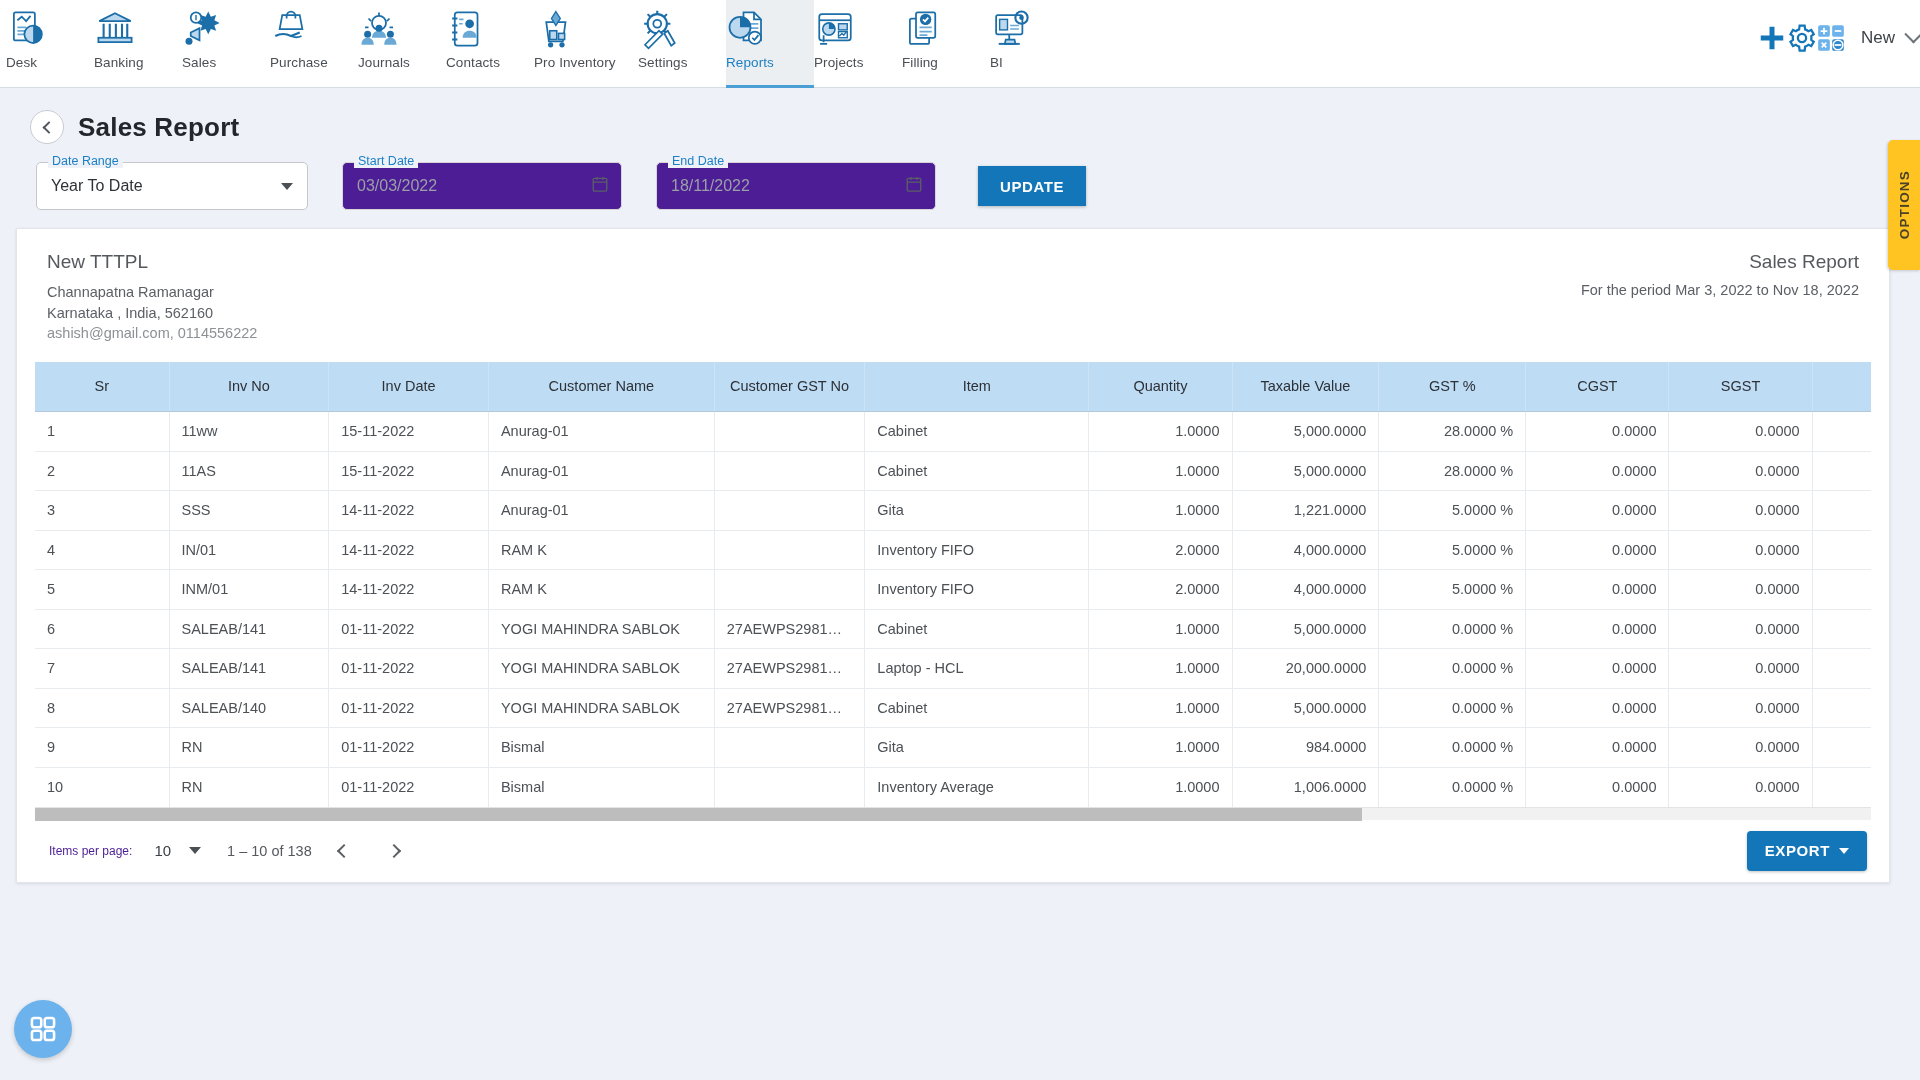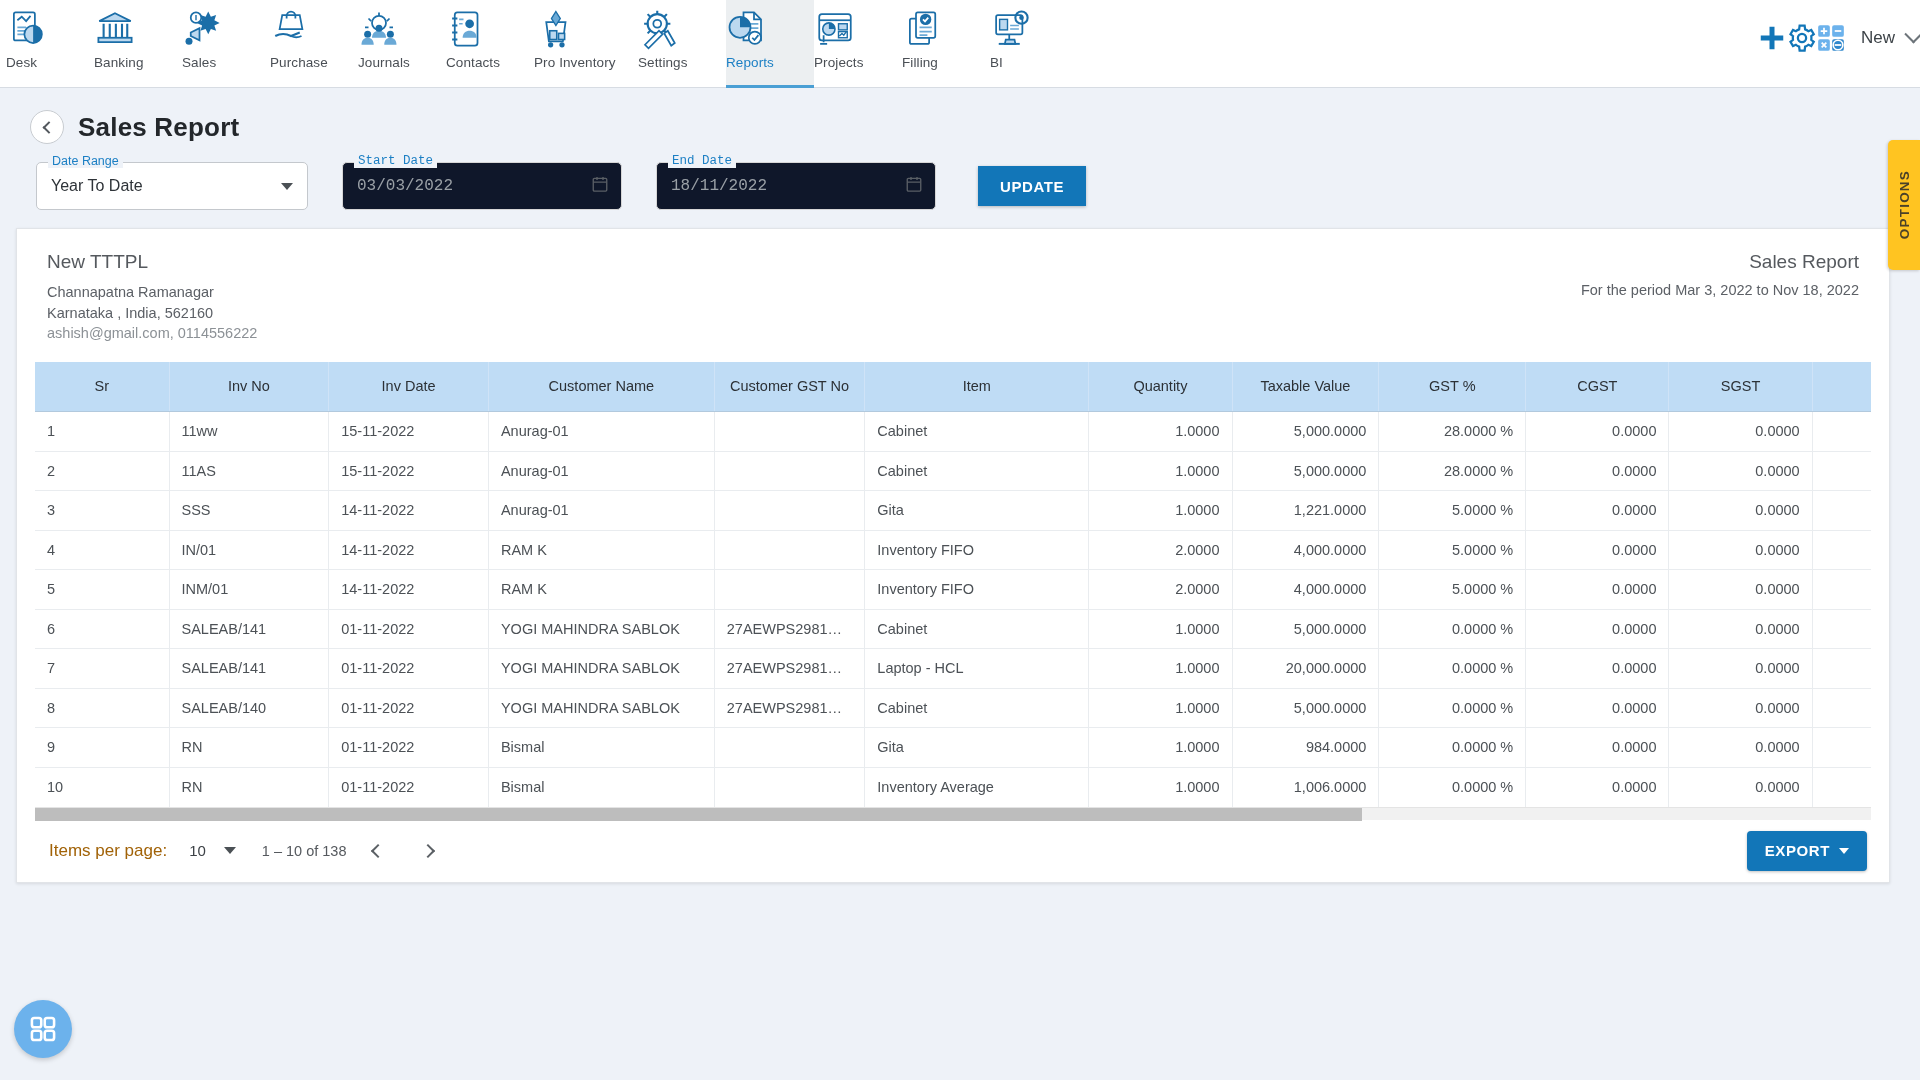--- a/index.html
+++ b/index.html
@@ -91,21 +91,21 @@
   }
   .field {
     position: relative;
     height: 48px;
     border: 1px solid #c4c8cd;
     border-radius: 5px;
     background: #fff;
     display: flex; align-items: center;
     padding: 0 14px;
   }
-  .field.disabled { background: #0f172a; border-color: #d6d6d6; font-family: Liberation Mono, monospace; }
+  .field.disabled { background: #4c1d95; border-color: #d6d6d6; }
   .field.w1 { width: 272px; }
   .field.w2 { width: 280px; }
   .field-label {
     position: absolute; top: -9px; left: 11px;
     background: #eef2f8; padding: 0 4px;
     font-size: 12.5px; color: #1b7fc4;
   }
   .field.disabled .field-label { background: #eef2f8; }
   .field-value { font-size: 16px; color: #2e3338; }
   .field-value.muted { color: #9aa0a6; }
@@ -184,21 +184,21 @@
     border-top: 1px solid #e4e4e4;
   }
   .hscroll-thumb { height: 13px; width: 72.3%; background: #bdbdbd; }
 
   
   .tbl-foot {
     display: flex; align-items: center;
     height: 62px;
     padding: 0 22px 0 32px;
   }
-  .ipp-label { font-size: 17px; color: #a16207; }
+  .ipp-label { font-size: 12px; color: #4c1d95; }
   .ipp-val { font-size: 15px; color: #3c4146; margin-left: 22px; }
   .ipp-caret {
     width: 0; height: 0; margin-left: 18px;
     border-left: 6px solid transparent;
     border-right: 6px solid transparent;
     border-top: 7px solid #4b5055;
     cursor: pointer;
   }
   .range-txt { font-size: 14.5px; color: #55595e; margin-left: 26px; }
   .pg-btn {

